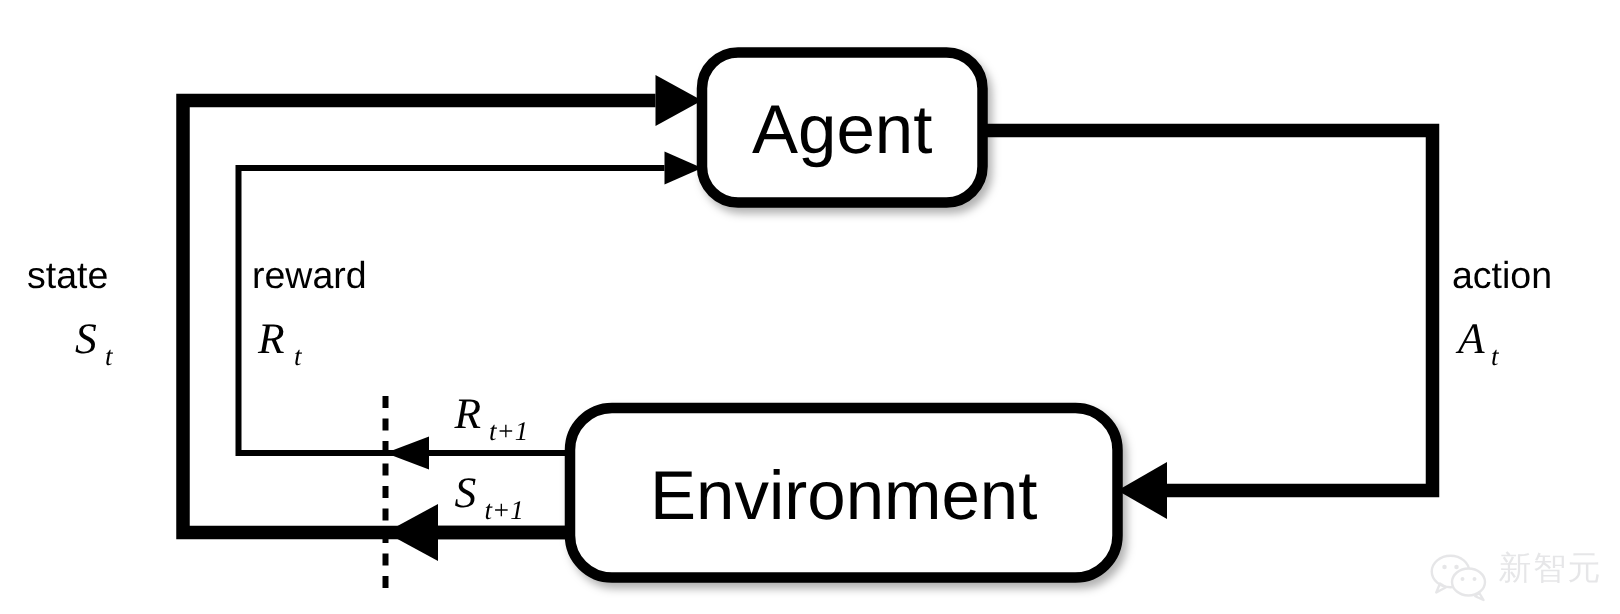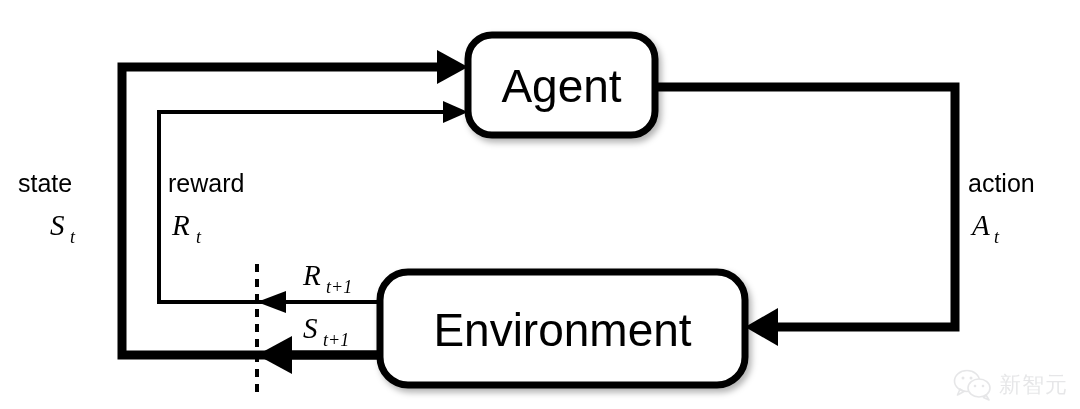--- a/index.html
+++ b/index.html
@@ -51,21 +51,21 @@
     font-family: "Liberation Serif", serif;
     font-style: italic;
     fill: #000000;
     font-size: 18px;
   }
   .watermark {
     position: absolute;
     right: 12px;
     bottom: 8px;
     display: flex;
-    align-items: center;
+    align-items: flex-start;
     gap: 6px;
     opacity: 0.30;
     pointer-events: none;
   }
   .watermark-text {
     font-family: "DejaVu Sans", sans-serif;
     font-size: 22px;
     color: #aeb0b4;
     letter-spacing: 1px;
     line-height: 1;

